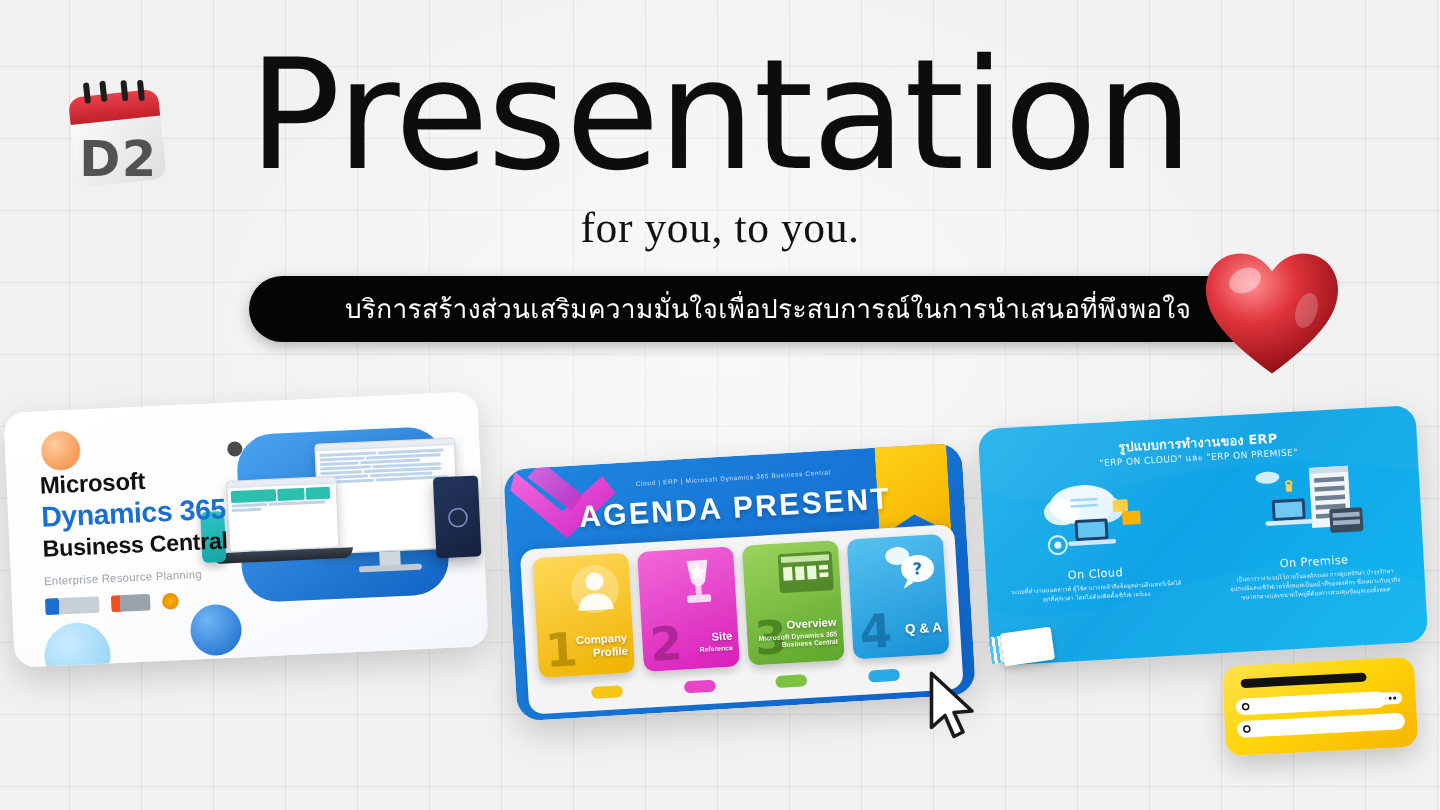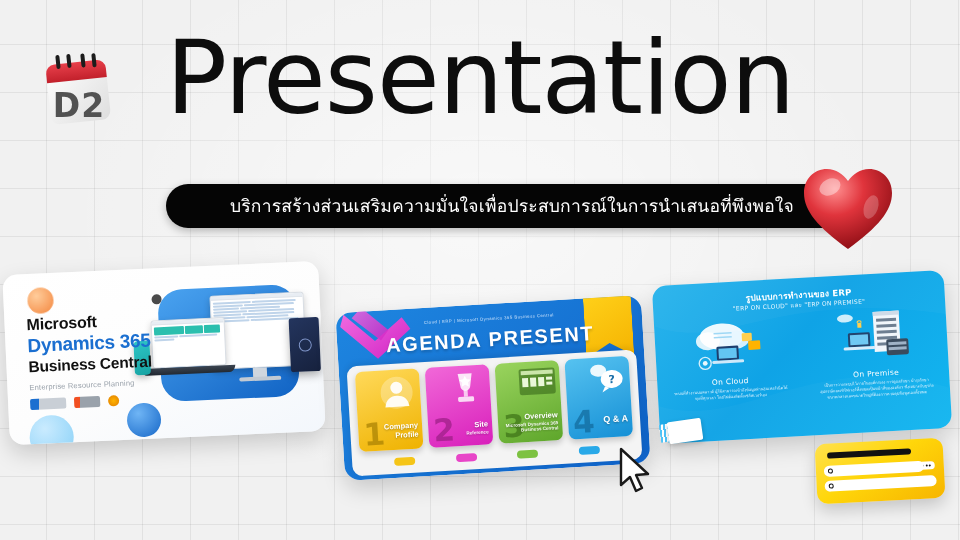--- a/index.html
+++ b/index.html
@@ -228,20 +228,21 @@
         <rect x="44" y="6" width="4" height="14" rx="2"></rect>
         <rect x="55" y="7" width="4" height="14" rx="2"></rect>
       </g>
     </g>
   </svg>
   <div id="cal-day">D2</div>
 </div>
 
 <div id="headline">
   <div id="title-text">Presentation</div>
+  <div id="subtitle-text">for you, to you.</div>
 </div>
 
 <div id="banner">
   <span id="banner-text">บริการสร้างส่วนเสริมความมั่นใจเพื่อประสบการณ์ในการนำเสนอที่พึงพอใจ</span>
 </div>
 
 <div id="heart">
   <svg viewBox="0 0 96 92" width="96" height="92">
     <defs>
       <radialGradient id="hg" cx="35%" cy="25%" r="78%">

